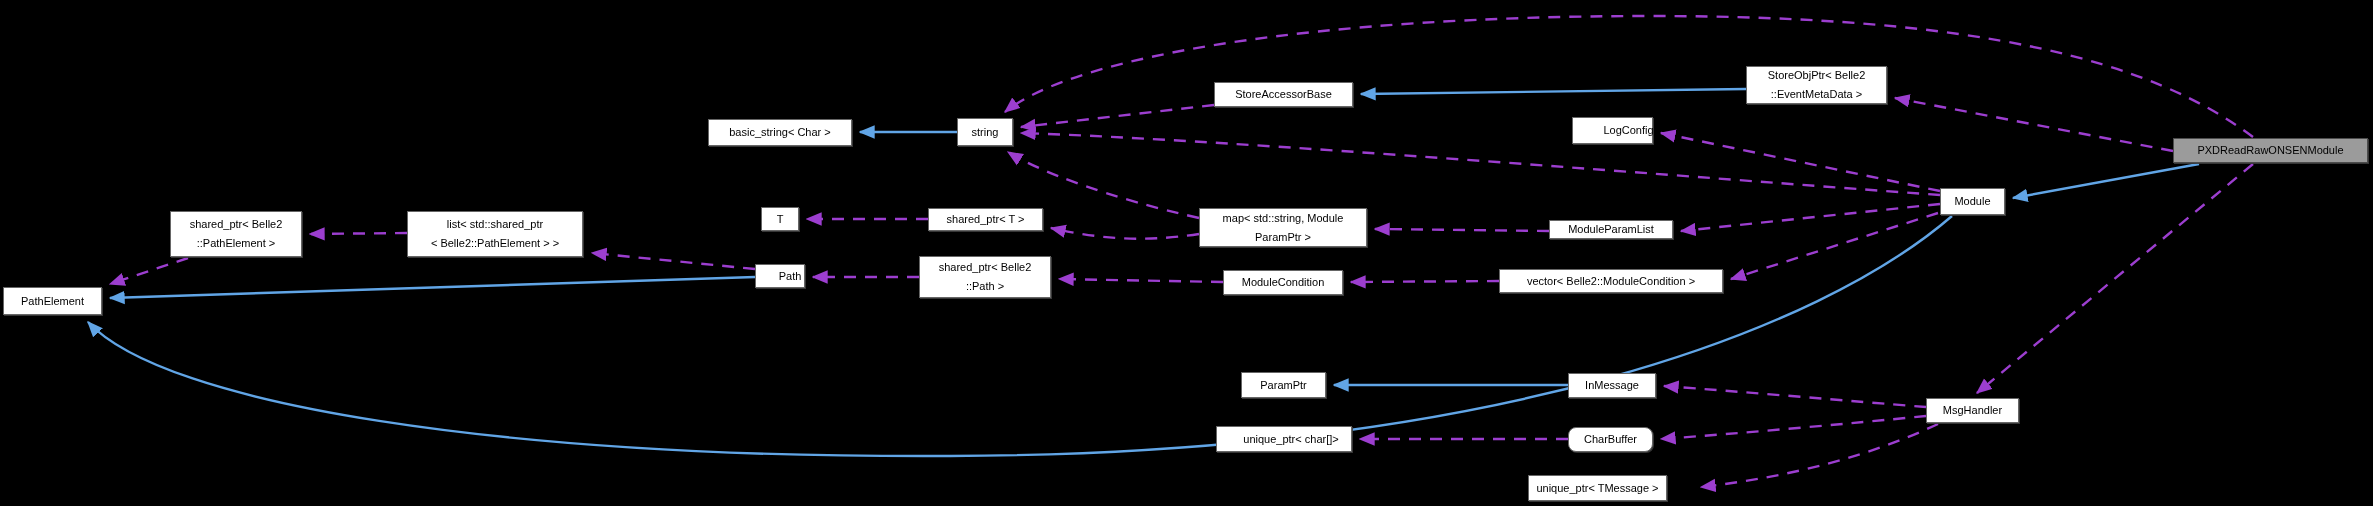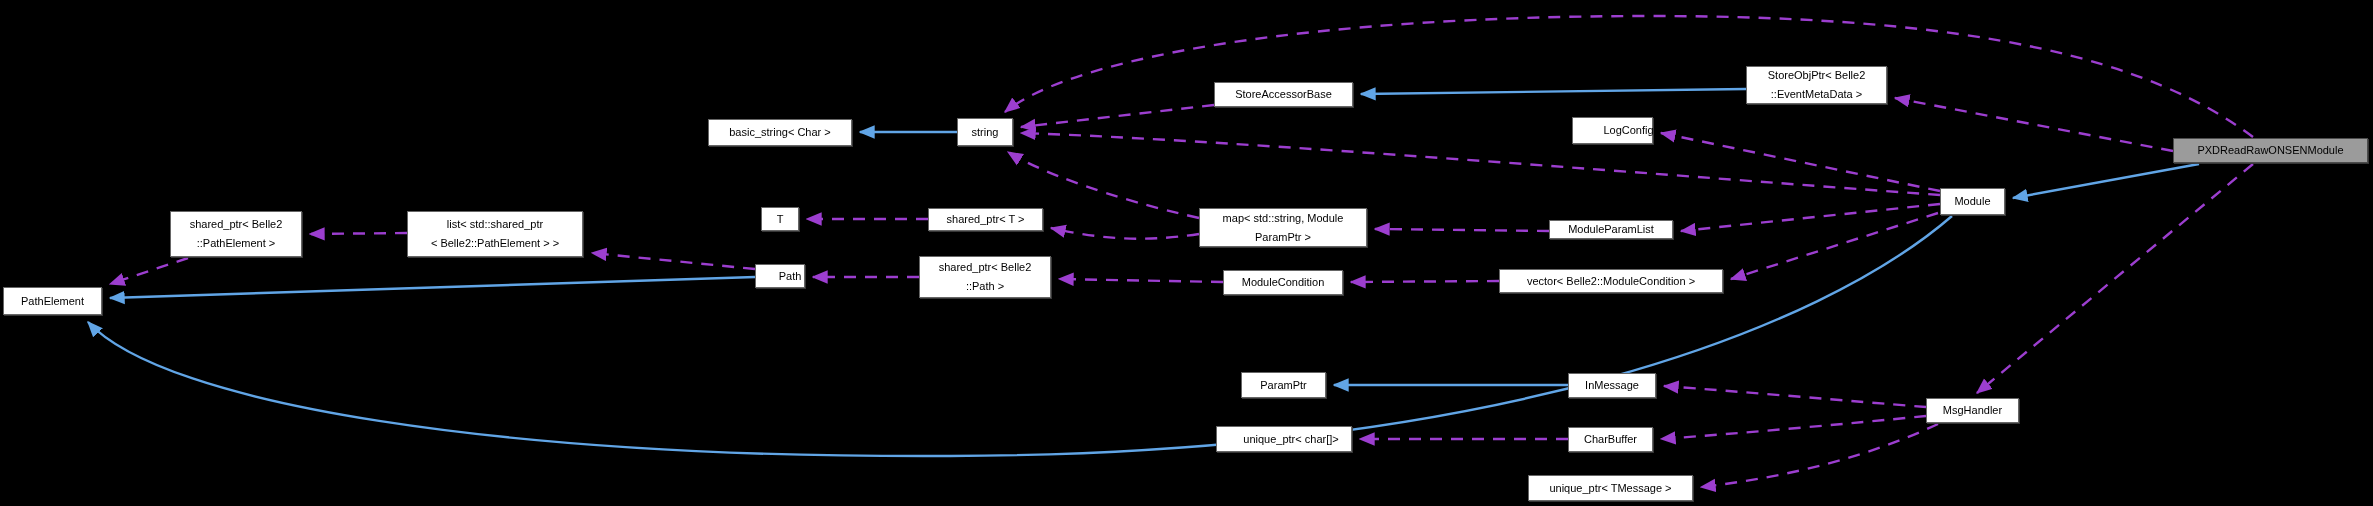--- a/index.html
+++ b/index.html
@@ -72,22 +72,22 @@
       <div class="node" style="left: 957px; top: 118px; width: 56px; height: 28px;">string</div>
       <div class="node" style="left: 928px; top: 208px; width: 115px; height: 23px;">shared_ptr&lt; T &gt;</div>
       <div class="node" style="left: 919px; top: 256px; width: 132px; height: 42px;">shared_ptr&lt; Belle2
 ::Path &gt;</div>
       <div class="node" style="left: 1199px; top: 208px; width: 168px; height: 39px;">map&lt; std::string, Module
 ParamPtr &gt;</div>
       <div class="node" style="left: 1223px; top: 270px; width: 120px; height: 25px;">ModuleCondition</div>
       <div class="node" style="left: 1214px; top: 82px; width: 139px; height: 25px;">StoreAccessorBase</div>
       <div class="node" style="left: 1241px; top: 372px; width: 85px; height: 26px;">ParamPtr</div>
       <div class="node" style="left: 1216px; top: 426px; width: 136px; height: 26px; padding-left: 14px;">unique_ptr&lt; char[]&gt;</div>
-      <div class="node" style="left: 1528px; top: 475px; width: 165px; height: 26px;">unique_ptr&lt; TMessage &gt;</div>
-      <div class="node" style="left: 1568px; top: 427px; width: 85px; height: 25px;">CharBuffer</div>
+      <div class="node" style="left: 1528px; top: 475px; width: 139px; height: 26px;">unique_ptr&lt; TMessage &gt;</div>
+      <div class="node" style="left: 1568px; top: 427px; width: 85px; height: 25px; border-radius: 8px;">CharBuffer</div>
       <div class="node" style="left: 1568px; top: 373px; width: 88px; height: 25px;">InMessage</div>
       <div class="node" style="left: 1549px; top: 220px; width: 124px; height: 19px;">ModuleParamList</div>
       <div class="node" style="left: 1499px; top: 269px; width: 224px; height: 24px;">vector&lt; Belle2::ModuleCondition &gt;</div>
       <div class="node" style="left: 1572px; top: 117px; width: 81px; height: 27px; padding-left: 32px;">LogConfig</div>
       <div class="node" style="left: 1746px; top: 66px; width: 141px; height: 38px;">StoreObjPtr&lt; Belle2
 ::EventMetaData &gt;</div>
       <div class="node" style="left: 1940px; top: 188px; width: 65px; height: 27px;">Module</div>
       <div class="node" style="left: 1926px; top: 398px; width: 93px; height: 25px;">MsgHandler</div>
       <div class="node highlight" style="left: 2173px; top: 138px; width: 195px; height: 25px;">PXDReadRawONSENModule</div>
     </div>

